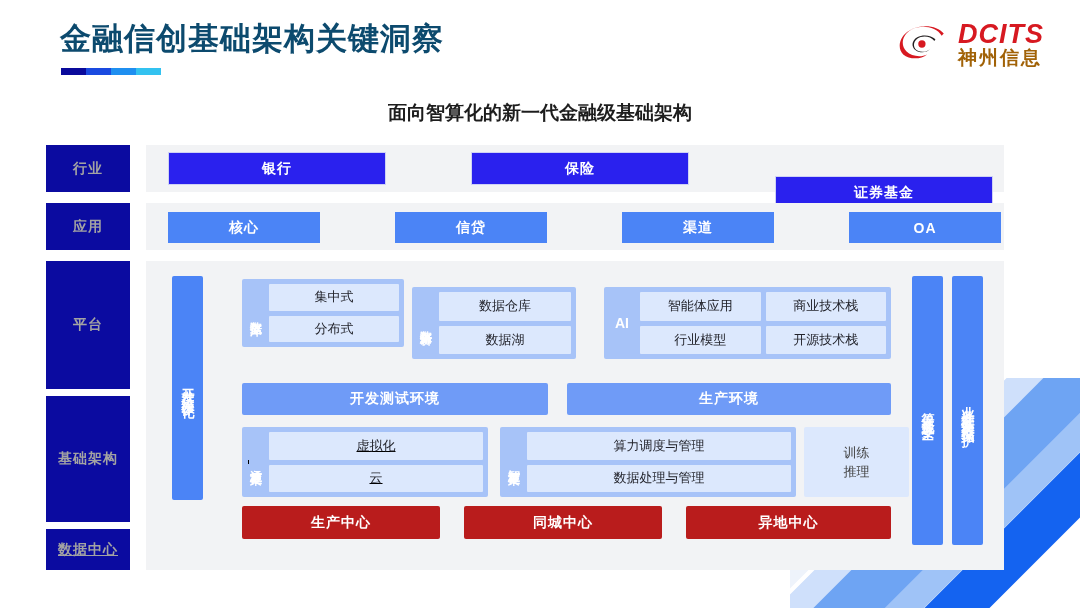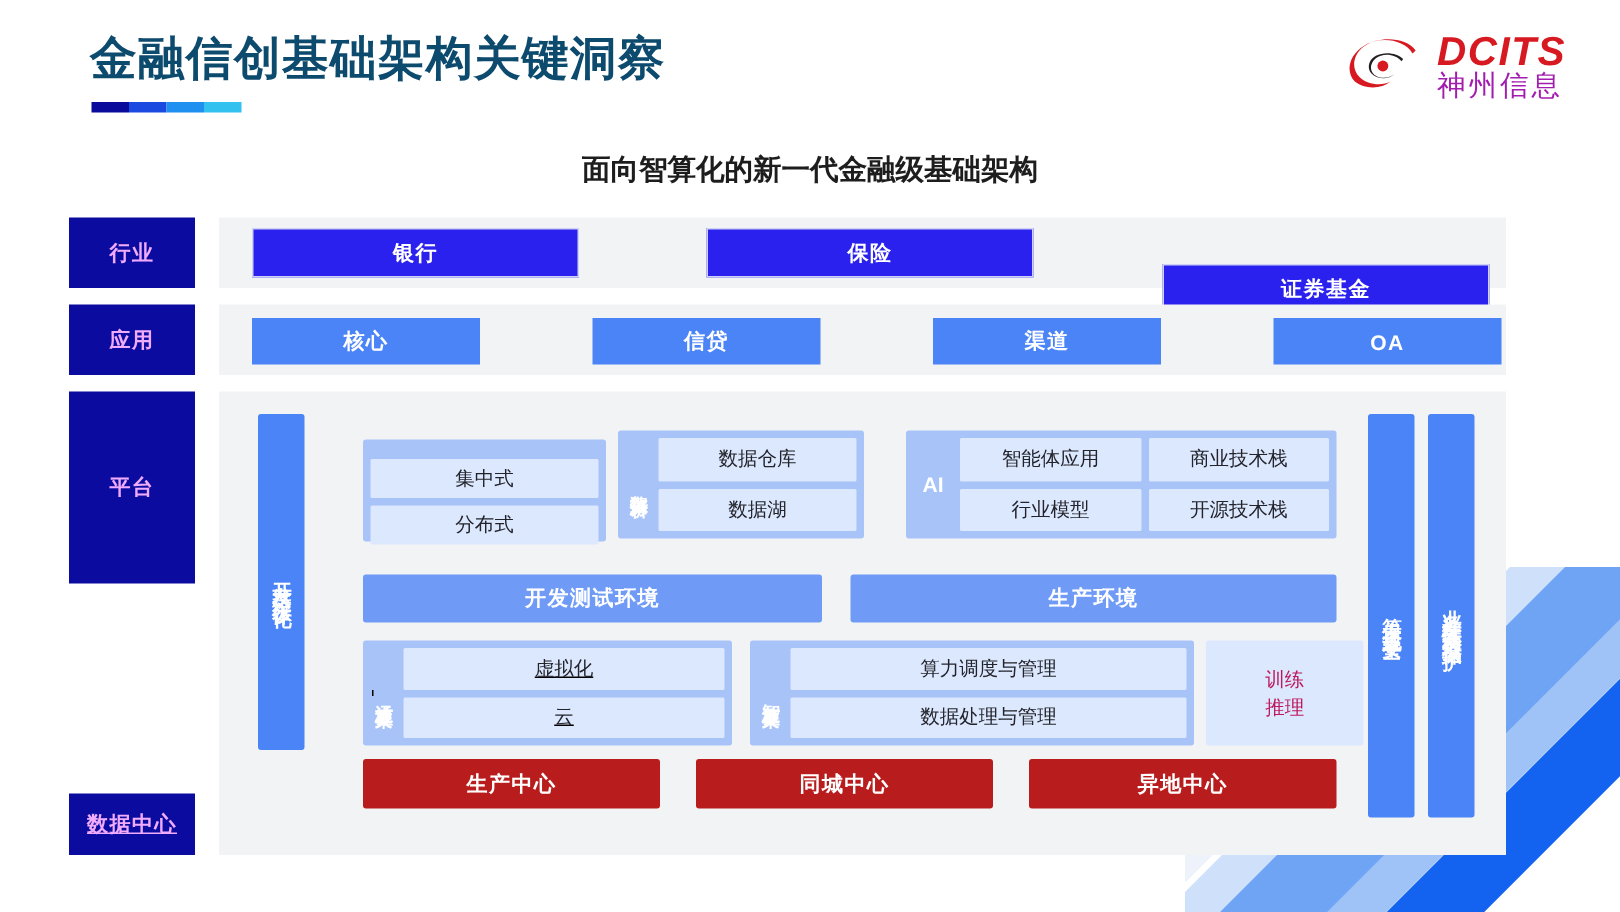--- a/index.html
+++ b/index.html
@@ -53,31 +53,31 @@
   .logo {
     position: absolute; right: 36px; top: 18px;
     display: flex; align-items: center; gap: 8px;
   }
   .logo-mark { width: 52px; height: 52px; }
   .logo-text { line-height: 1.05; }
   .logo-en {
     font-size: 27px; font-weight: bold; color: #d71921;
     letter-spacing: 1px; font-style: italic;
   }
-  .logo-cn { font-size: 19px; font-weight: normal; color: #a21caf; letter-spacing: 2px; }
+  .logo-cn { font-size: 19px; font-weight: bold; color: #a16207; letter-spacing: 2px; }
 
   .subtitle {
     position: absolute; left: 0; right: 0; top: 100px;
     text-align: center; font-size: 19px; font-weight: bold; color: #1d1d1d;
   }
 
   
   .rail-item {
     position: absolute; left: 46px; width: 84px;
-    background: #0b0ba0; color: #f0abfc;
+    background: #0b0ba0; color: #a3a3a3;
     display: flex; align-items: center; justify-content: center;
     font-size: 14px; font-weight: bold; letter-spacing: 1px;
   }
   #rail-industry { top: 145px;  height: 47px; }
   #rail-app      { top: 203px;  height: 47px; }
   #rail-platform { top: 261px;  height: 128px; }
   #rail-infra    { top: 396px;  height: 126px; }
   #rail-dc       { top: 529px;  height: 41px; text-decoration: underline; }
 
   
@@ -135,30 +135,30 @@
     letter-spacing: 1px; flex: 0 0 auto; width: 17px;
   }
   .group-cells { flex: 1; display: flex; flex-direction: column; gap: 5px; }
   .cell-row { display: flex; gap: 5px; flex: 1; }
   .cell {
     flex: 1; background: #dce8fd; color: #22232b;
     font-size: 13px; display: flex; align-items: center; justify-content: center;
     border-radius: 1px; min-height: 26px;
   }
 
-  #grp-db       { left: 96px;  top: 32px;  width: 162px; height: 68px; flex-direction: column; }
+  #grp-db       { left: 96px;  top: 18px;  width: 162px; height: 68px; }
   #grp-da       { left: 266px; top: 26px;  width: 164px; height: 72px; }
   #grp-ai       { left: 458px; top: 26px;  width: 287px; height: 72px; }
   #grp-ai .group-label { font-size: 14px; letter-spacing: 0; writing-mode: horizontal-tb; width: 26px; }
   #grp-gcf      { left: 96px;  top: 166px; width: 246px; height: 70px; text-decoration: underline; }
   #grp-acf      { left: 354px; top: 166px; width: 296px; height: 70px; }
 
   .acf-side {
     position: absolute; left: 658px; top: 166px; width: 105px; height: 70px;
-    background: #dce8fd; color: #be185d; font-size: 13px; line-height: 1.5;
+    background: #dce8fd; color: #404040; font-size: 13px; line-height: 1.5;
     display: flex; flex-direction: column; align-items: center; justify-content: center;
     border-radius: 2px;
   }
 
   .env {
     position: absolute; top: 122px; height: 32px;
     background: #6f9bf7; color: #fff; font-size: 14px; font-weight: bold;
     display: flex; align-items: center; justify-content: center;
     border-radius: 2px; letter-spacing: 1px;
   }
@@ -207,20 +207,21 @@
       <div class="logo-en">DCITS</div>
       <div class="logo-cn">神州信息</div>
     </div>
   </div>
 
   <div class="subtitle">面向智算化的新一代金融级基础架构</div>
 
   <div class="rail-item" id="rail-industry">行业</div>
   <div class="rail-item" id="rail-platform">平台</div>
   <div class="rail-item" id="rail-app">应用</div>
+  <div class="rail-item" id="rail-infra">基础架构</div>
   <div class="rail-item" id="rail-dc">数据中心</div>
 
   <div class="panel" id="panel-industry">
     <div class="box tile-industry" id="ind-0">银行</div>
     <div class="box tile-industry" id="ind-1">保险</div>
     <div class="box tile-industry" id="ind-2">证券基金</div>
   </div>
 
   <div class="panel" id="panel-app">
     <div class="box tile-app" id="app-0">核心</div>

